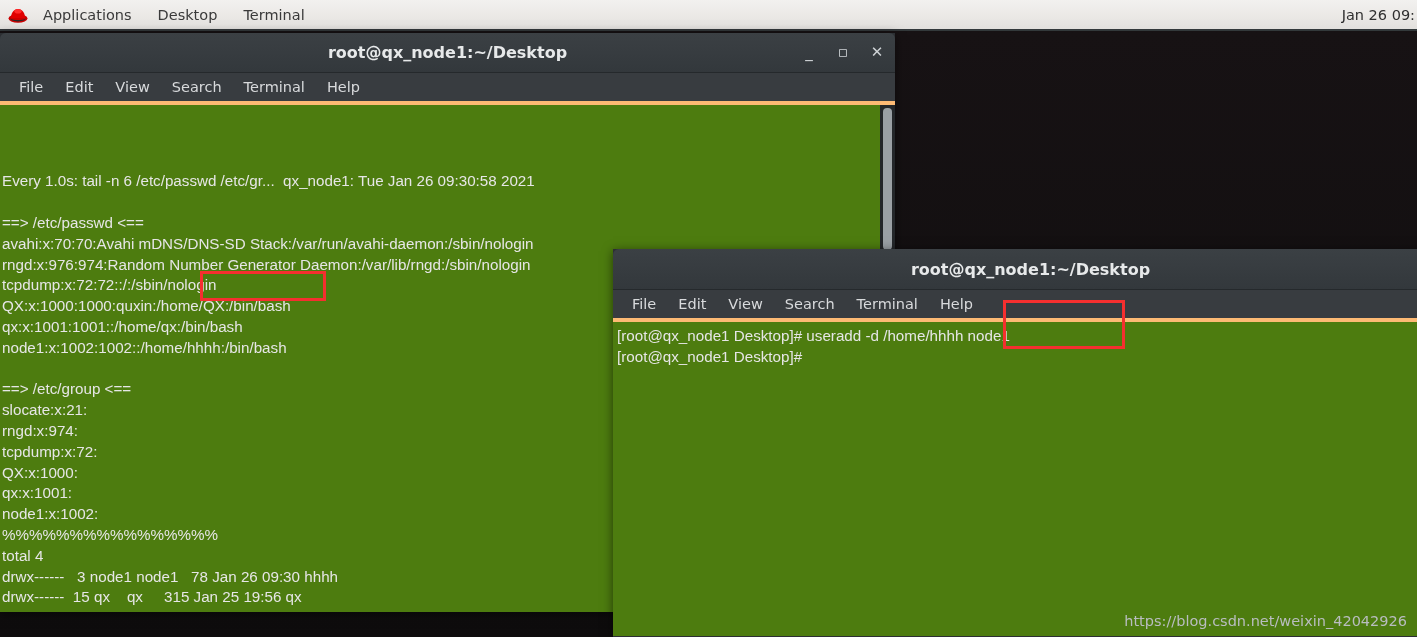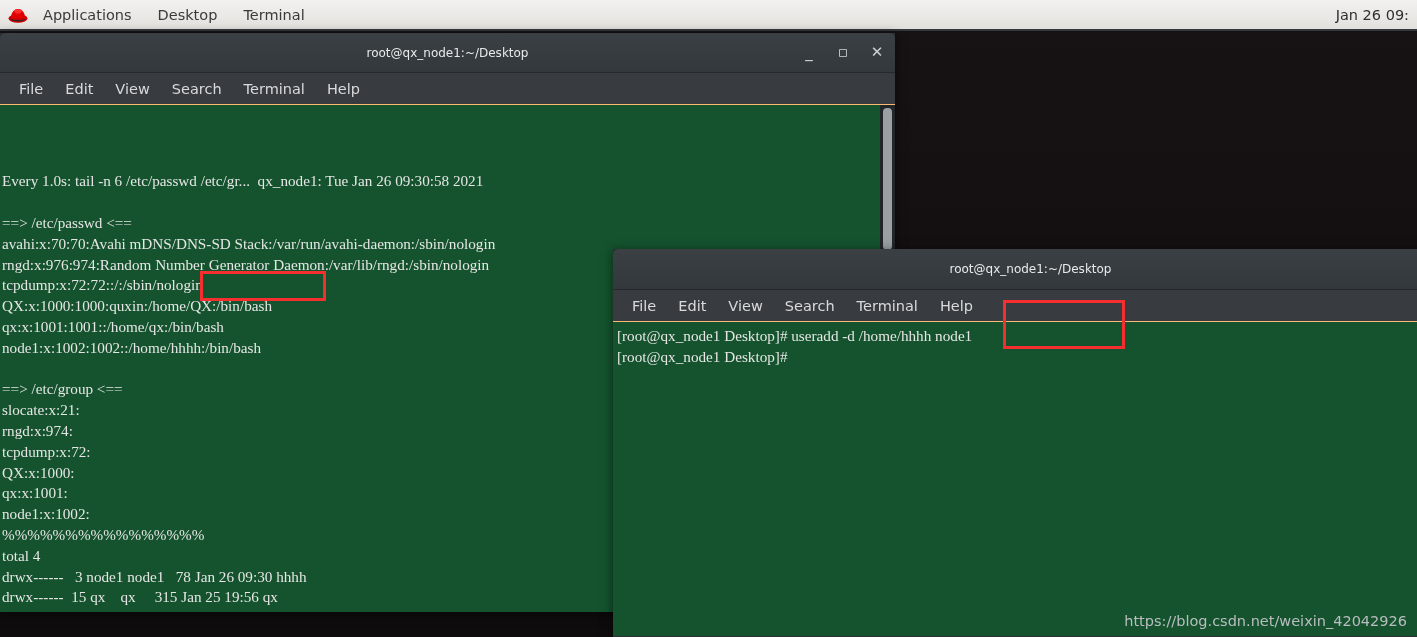--- a/index.html
+++ b/index.html
@@ -38,69 +38,70 @@
   .panel-item {
     padding: 0 13px; height: 100%;
     display: flex; align-items: center;
     color: #3a3a3a;
     white-space: nowrap;
   }
   .redhat-logo { margin-left: 7px; margin-right: 1px; display: flex; align-items: center; }
   .panel-clock {
     position: absolute; right: 0px; top: 0;
     height: 100%; display: flex; align-items: center;
-    padding-right: 8px;
+    padding-right: 2px;
     color: #2f2f2f; font-size: 14.5px; white-space: nowrap;
   }
 
   
   .term {
     position: absolute;
     background: #2c2f33;
     box-shadow: 0 2px 10px rgba(0,0,0,0.55);
     overflow: hidden;
   }
   .titlebar {
     position: relative;
     height: 40px;
     background: linear-gradient(180deg,#3b4044 0%, #33383c 100%);
     display: flex; align-items: center; justify-content: center;
     border-bottom: 1px solid #25292c;
     border-top-left-radius: 6px; border-top-right-radius: 6px;
   }
   .title-text {
-    color: #e7e9ea; font-size: 12px;
-    font-family: "DejaVu Sans", sans-serif;
-    white-space: nowrap;
+    color: #e7e9ea; font-size: 16px;
+    font-family: "DejaVu Sans", sans-serif;
+    white-space: nowrap;
+    font-weight: bold;
   }
   .win-buttons {
     position: absolute; right: 10px; top: 0; height: 100%;
     display: flex; align-items: center; gap: 18px;
   }
   .win-btn {
     color: #cfd3d6; font-size: 15px; line-height: 1;
     width: 16px; text-align: center; cursor: default;
     font-family: "DejaVu Sans", sans-serif;
   }
   .menubar {
     height: 32px;
     background: #383c40;
     display: flex; align-items: center;
     padding-left: 8px;
-    border-bottom: 1px solid #fdba74;
+    border-bottom: 4px solid #fdba74;
   }
   .menu-item {
     padding: 0 11px; color: #d8dadc;
     font-size: 14.5px; font-family: "DejaVu Sans", sans-serif;
     white-space: nowrap;
   }
   .term-body {
-    background: #14532d;
+    background: #4d7c0f;
     color: #e6e6e6;
-    font-family: Liberation Serif, serif;
+    font-family: Liberation Sans, sans-serif;
     font-size: 15.2px;
     line-height: 20.8px;
     padding: 4px 0 0 2px;
     position: relative;
     white-space: pre;
     overflow: hidden;
   }
   .term-line { white-space: pre; height: 20.8px; }
 
   

